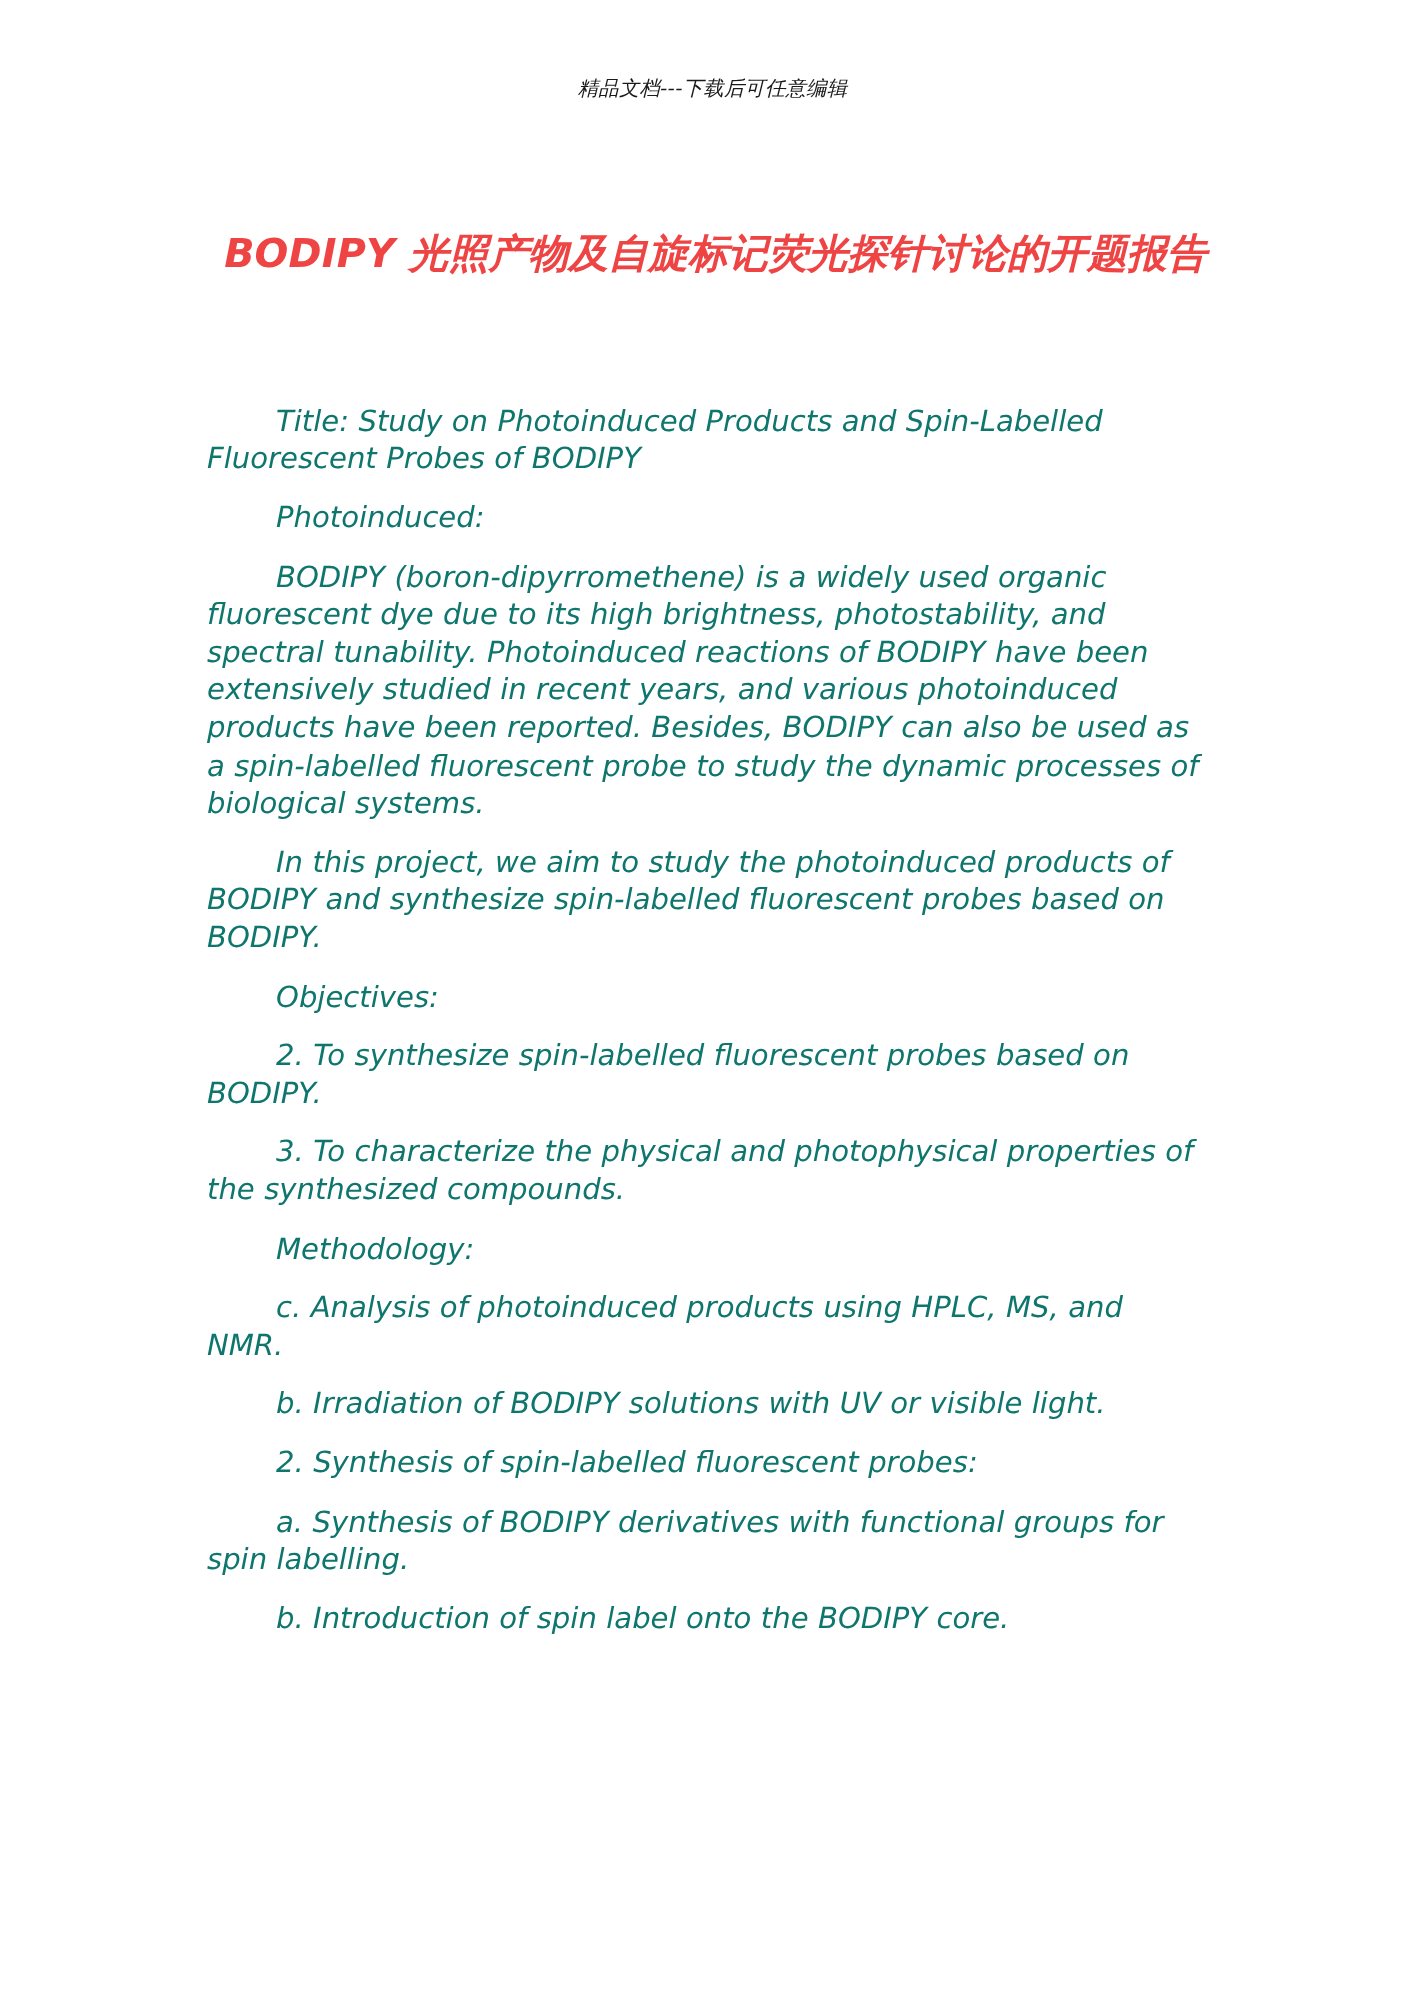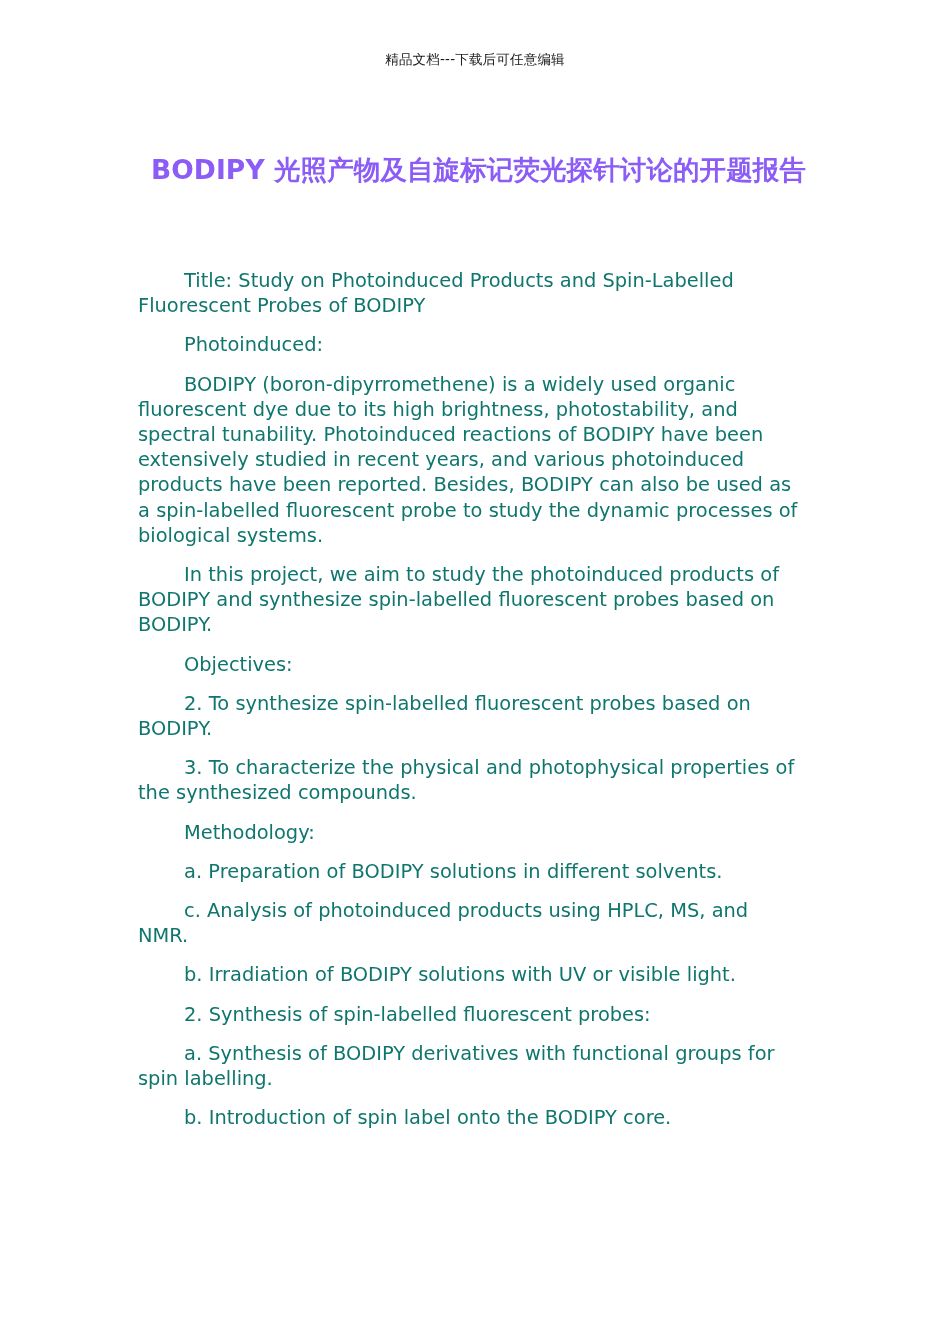--- a/index.html
+++ b/index.html
@@ -14,43 +14,44 @@
     color: #000000;
     -webkit-font-smoothing: antialiased;
   }
   .page {
     position: relative;
     width: 950px;
     height: 1344px;
     background: #ffffff;
     overflow: hidden;
     box-sizing: border-box;
+    font-style: italic;
   }
   .running-header {
     position: absolute;
     top: 50px;
     left: 0;
     width: 950px;
     text-align: center;
     font-size: 13.5px;
     line-height: 18px;
     color: #1a1a1a;
     letter-spacing: 0.2px;
     white-space: nowrap;
   }
   .doc-title {
     position: absolute;
     top: 129px;
-    left: 124px;
+    left: 136px;
     width: 682px;
-    text-align: right;
+    text-align: center;
     font-size: 26.5px;
     line-height: 45px;
     font-weight: bold;
-    color: #8b5cf6;
+    color: #ef4444;
     letter-spacing: 0.1px;
   }
   .body-block {
     position: absolute;
     top: 268px;
     left: 138px;
     width: 665px;
   }
   p.para {
     margin: 0 0 14px 0;
@@ -77,21 +78,20 @@
 
   <div class="body-block">
     <p class="para">Title: Study on Photoinduced Products and Spin-Labelled Fluorescent Probes of BODIPY</p>
     <p class="para">Photoinduced:</p>
     <p class="para">BODIPY (boron-dipyrromethene) is a widely used organic fluorescent dye due to its high brightness, photostability, and spectral tunability. Photoinduced reactions of BODIPY have been extensively studied in recent years, and various photoinduced products have been reported. Besides, BODIPY can also be used as a spin-labelled fluorescent probe to study the dynamic processes of biological systems.</p>
     <p class="para">In this project, we aim to study the photoinduced products of BODIPY and synthesize spin-labelled fluorescent probes based on BODIPY.</p>
     <p class="para">Objectives:</p>
     <p class="para">2. To synthesize spin-labelled fluorescent probes based on BODIPY.</p>
     <p class="para">3. To characterize the physical and photophysical properties of the synthesized compounds.</p>
     <p class="para">Methodology:</p>
-    <p class="para">a. Preparation of BODIPY solutions in different solvents.</p>
     <p class="para">c. Analysis of photoinduced products using HPLC, MS, and NMR.</p>
     <p class="para">b. Irradiation of BODIPY solutions with UV or visible light.</p>
     <p class="para">2. Synthesis of spin-labelled fluorescent probes:</p>
     <p class="para">a. Synthesis of BODIPY derivatives with functional groups for spin labelling.</p>
     <p class="para">b. Introduction of spin label onto the BODIPY core.</p>
   </div>
 
 </div>
 
 </body></html>

